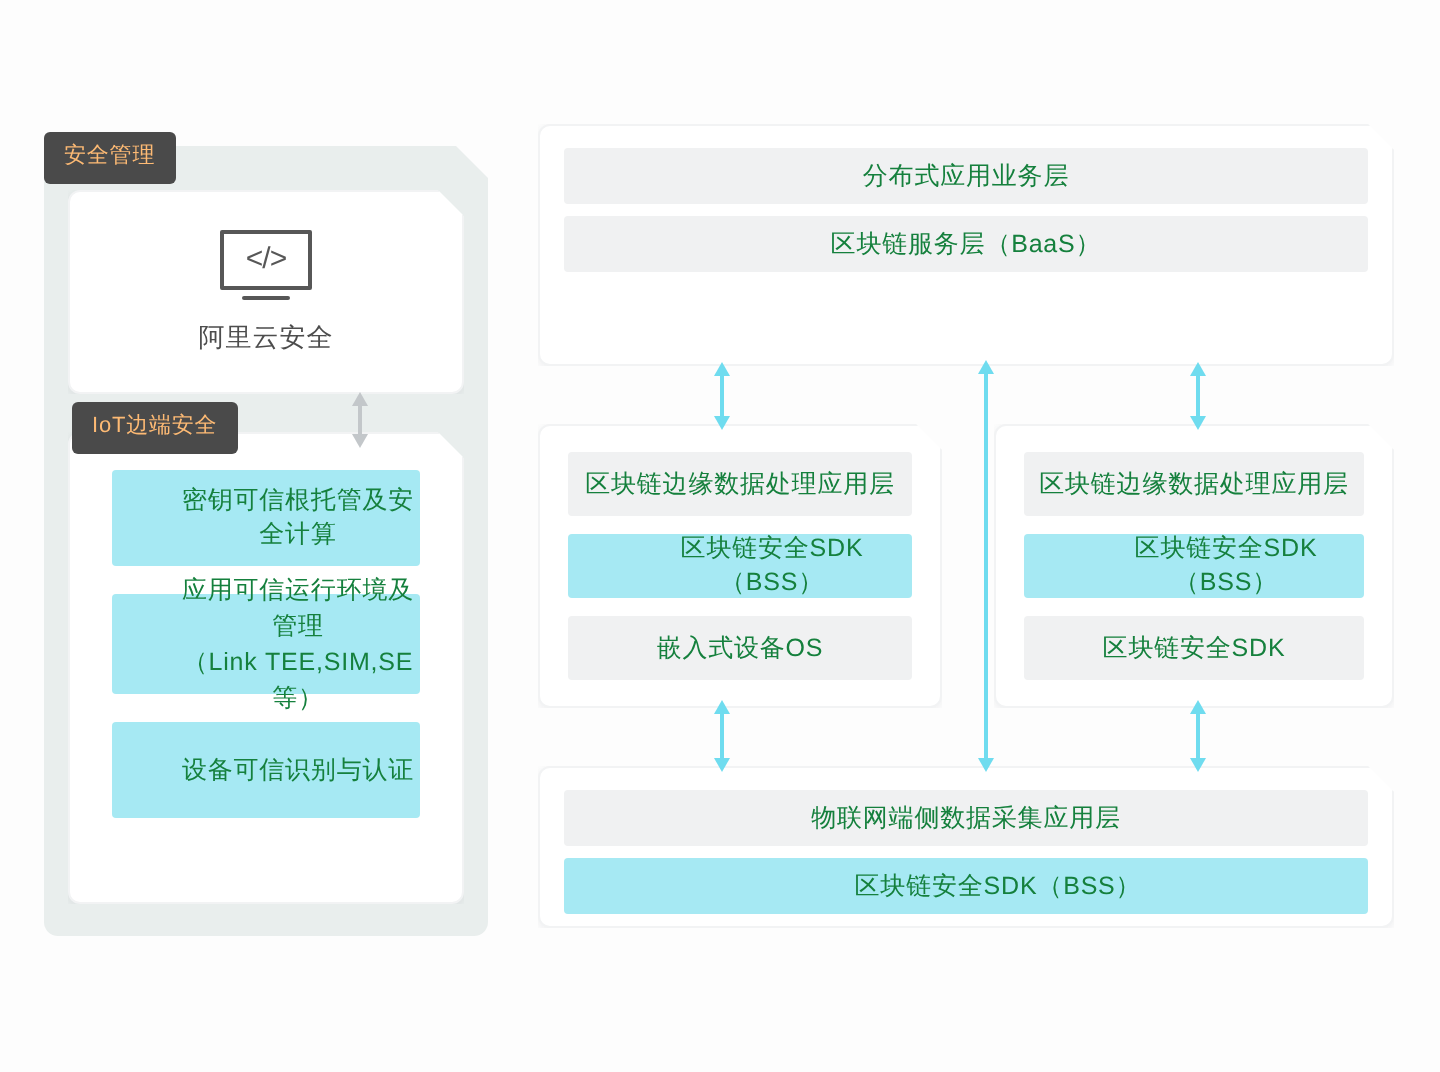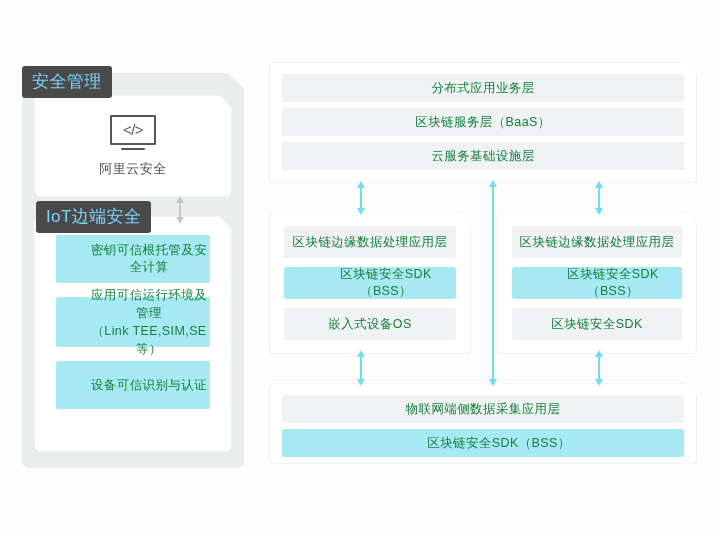--- a/index.html
+++ b/index.html
@@ -31,22 +31,22 @@
     position:absolute;left:22px;top:73px;width:222px;height:395px;
     background:#e9eeed;border-radius:7px;
     -webkit-clip-path:polygon(0 0, calc(100% - 16px) 0, 100% 16px, 100% 100%, 0 100%);
     clip-path:polygon(0 0, calc(100% - 16px) 0, 100% 16px, 100% 100%, 0 100%);
   }
 
   
   .tag{
     position:absolute;
     background:#4a4a4a;
-    color:#7dd3fc;
-    font-size:17px;
+    color:#fdba74;
+    font-size:11px;
     line-height:1;
     padding:7px 10px 8px 10px;
     border-radius:3px;
     white-space:nowrap;
     z-index:40;
     letter-spacing:.4px;
   }
   #tag-security{left:22px;top:66px;}
   #tag-iot{left:36px;top:201px;padding-left:10px;}
 
@@ -161,21 +161,20 @@
         <span class="l2">应用可信运行环境及管理</span>
         <span class="l2">（Link TEE,SIM,SE等）</span>
       </div>
     </div>
     <div class="row cyan r3">设备可信识别与认证</div>
   </div>
 
   <div class="panel notch" id="panel-cloudstack">
     <div class="row grey">分布式应用业务层</div>
     <div class="row grey">区块链服务层（BaaS）</div>
-    <div class="row grey">云服务基础设施层</div>
   </div>
 
   <div class="panel notch midpanel" id="panel-device">
     <div class="row grey">区块链边缘数据处理应用层</div>
     <div class="row cyan">区块链安全SDK（BSS）</div>
     <div class="row grey">嵌入式设备OS</div>
   </div>
 
   <div class="panel notch midpanel" id="panel-edge">
     <div class="row grey">区块链边缘数据处理应用层</div>

